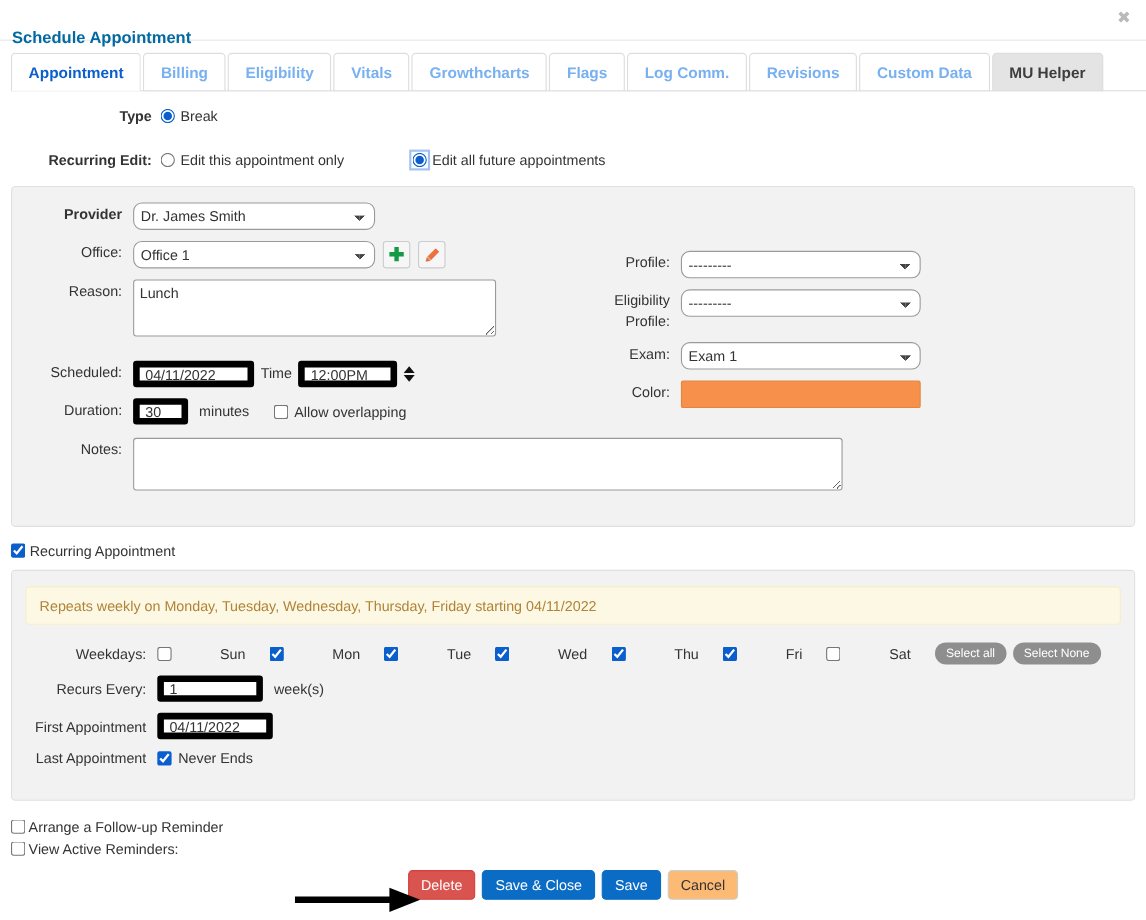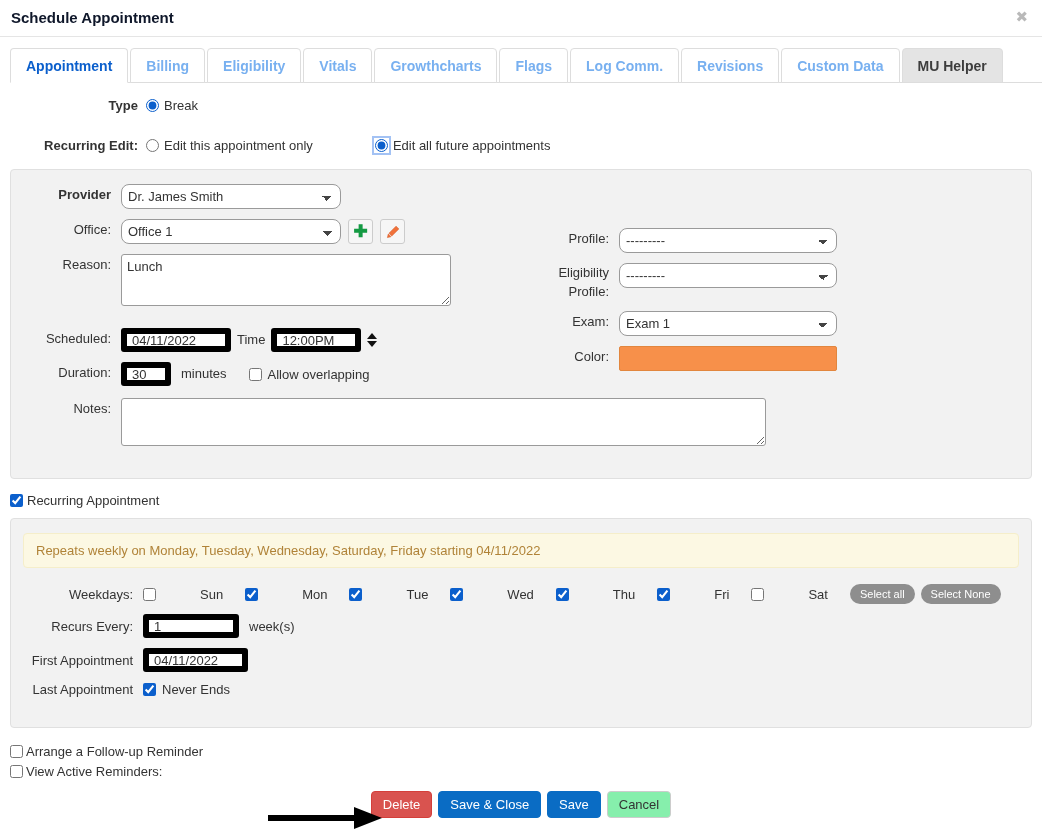--- a/index.html
+++ b/index.html
@@ -15,24 +15,24 @@
 
   
   .modal-header {
     position: relative;
     height: 37px;
     border-bottom: 1px solid #e5e5e5;
     background: #ffffff;
   }
   .modal-title {
     position: absolute;
-    left: 11px; top: 9px;
+    left: 11px; top: 26px;
     font-size: 15px;
     font-weight: bold;
-    color: #0f172a;
+    color: #0369a1;
   }
   .close-icon {
     position: absolute;
     right: 14px; top: 9px;
     font-size: 15px;
     color: #b9b9b9;
     cursor: pointer;
     line-height: 1;
   }
 
@@ -313,21 +313,21 @@
     font-size: 13px;
     padding: 5px 11px;
     margin: 0 3px;
     border-radius: 4px;
     border: 1px solid transparent;
     cursor: pointer;
     line-height: 15px;
   }
   .btn-danger { background: #d9534f; border-color: #d43f3a; color: #ffffff; }
   .btn-primary { background: #0a6cc4; border-color: #0a6cc4; color: #ffffff; }
-  .btn-default { background: #86efac; border-color: #cccccc; color: #333333; }
+  .btn-default { background: #fdba74; border-color: #cccccc; color: #333333; }
 
   
   .arrow-annot {
     position: absolute;
     left: 268px;
     top: 806px;
     width: 116px;
     height: 24px;
     pointer-events: none;
   }
@@ -460,21 +460,21 @@
       </div>
     </div>
   </div>
 
   <div class="rec-check-row">
     <input type="checkbox" checked="" style="">
     <label>Recurring Appointment</label>
   </div>
 
   <div class="rec-panel">
-    <div class="alert-recur">Repeats weekly on Monday, Tuesday, Wednesday, Saturday, Friday starting 04/11/2022</div>
+    <div class="alert-recur">Repeats weekly on Monday, Tuesday, Wednesday, Thursday, Friday starting 04/11/2022</div>
 
     <div class="wd-row">
       <div class="wd-label">Weekdays:</div>
       <div id="weekdays-container" style="display:flex;align-items:center;">
           <div class="wd-item">
             <input type="checkbox" style="">
             <span>Sun</span>
           </div>
           <div class="wd-item">
             <input type="checkbox" checked="" style="">

